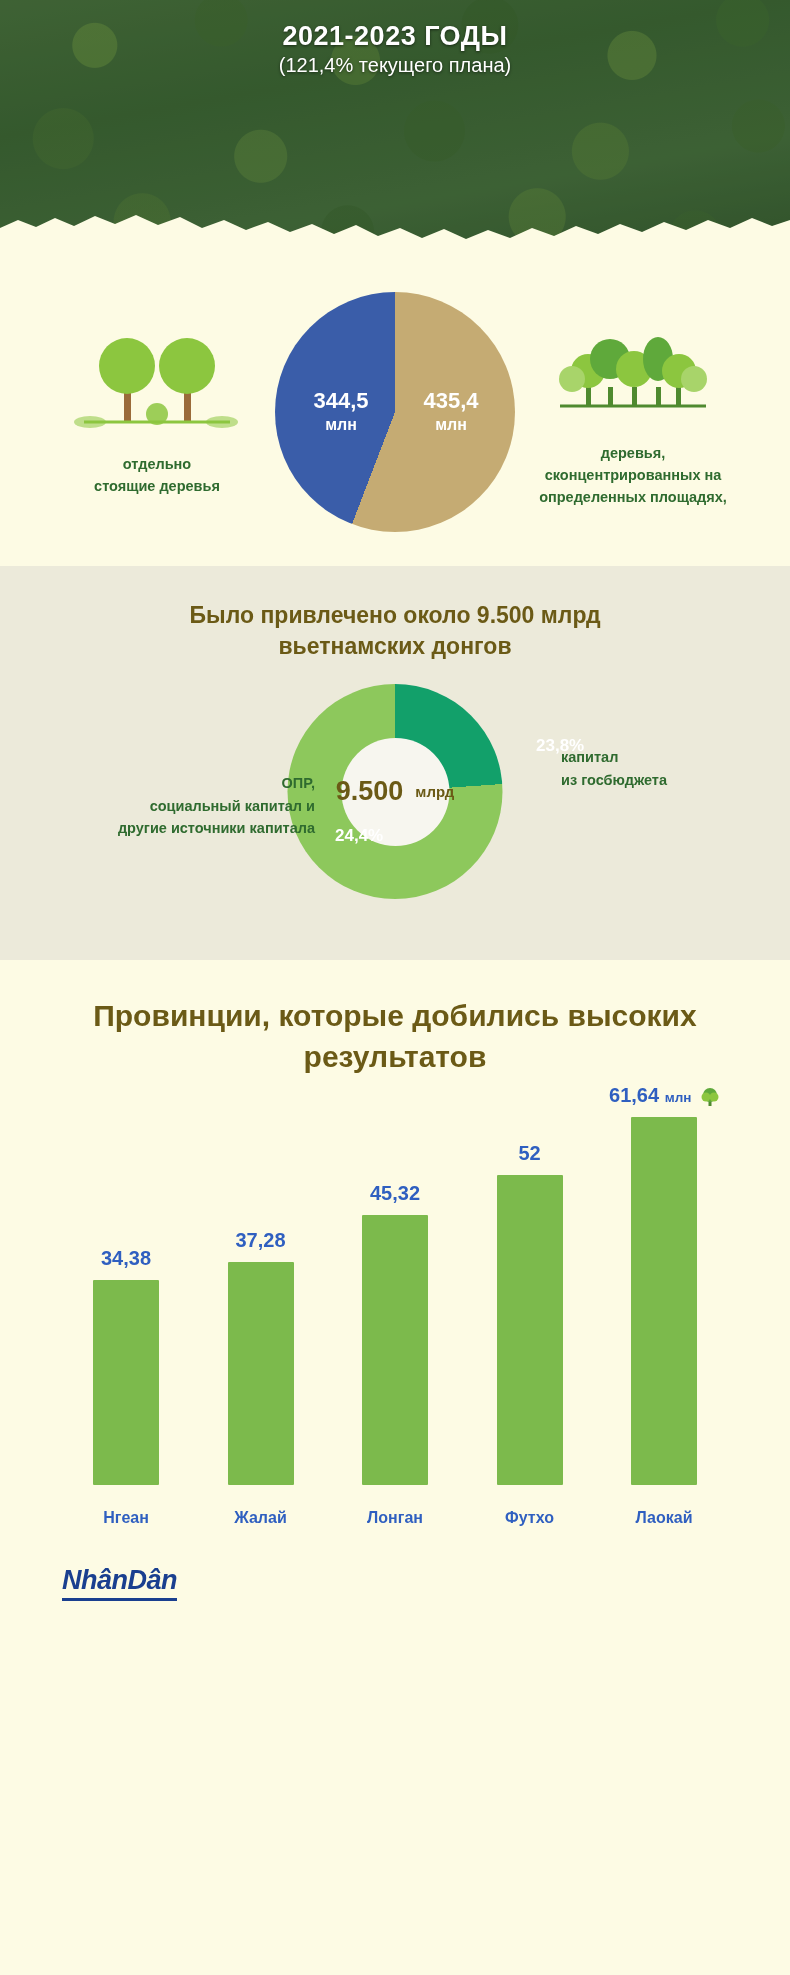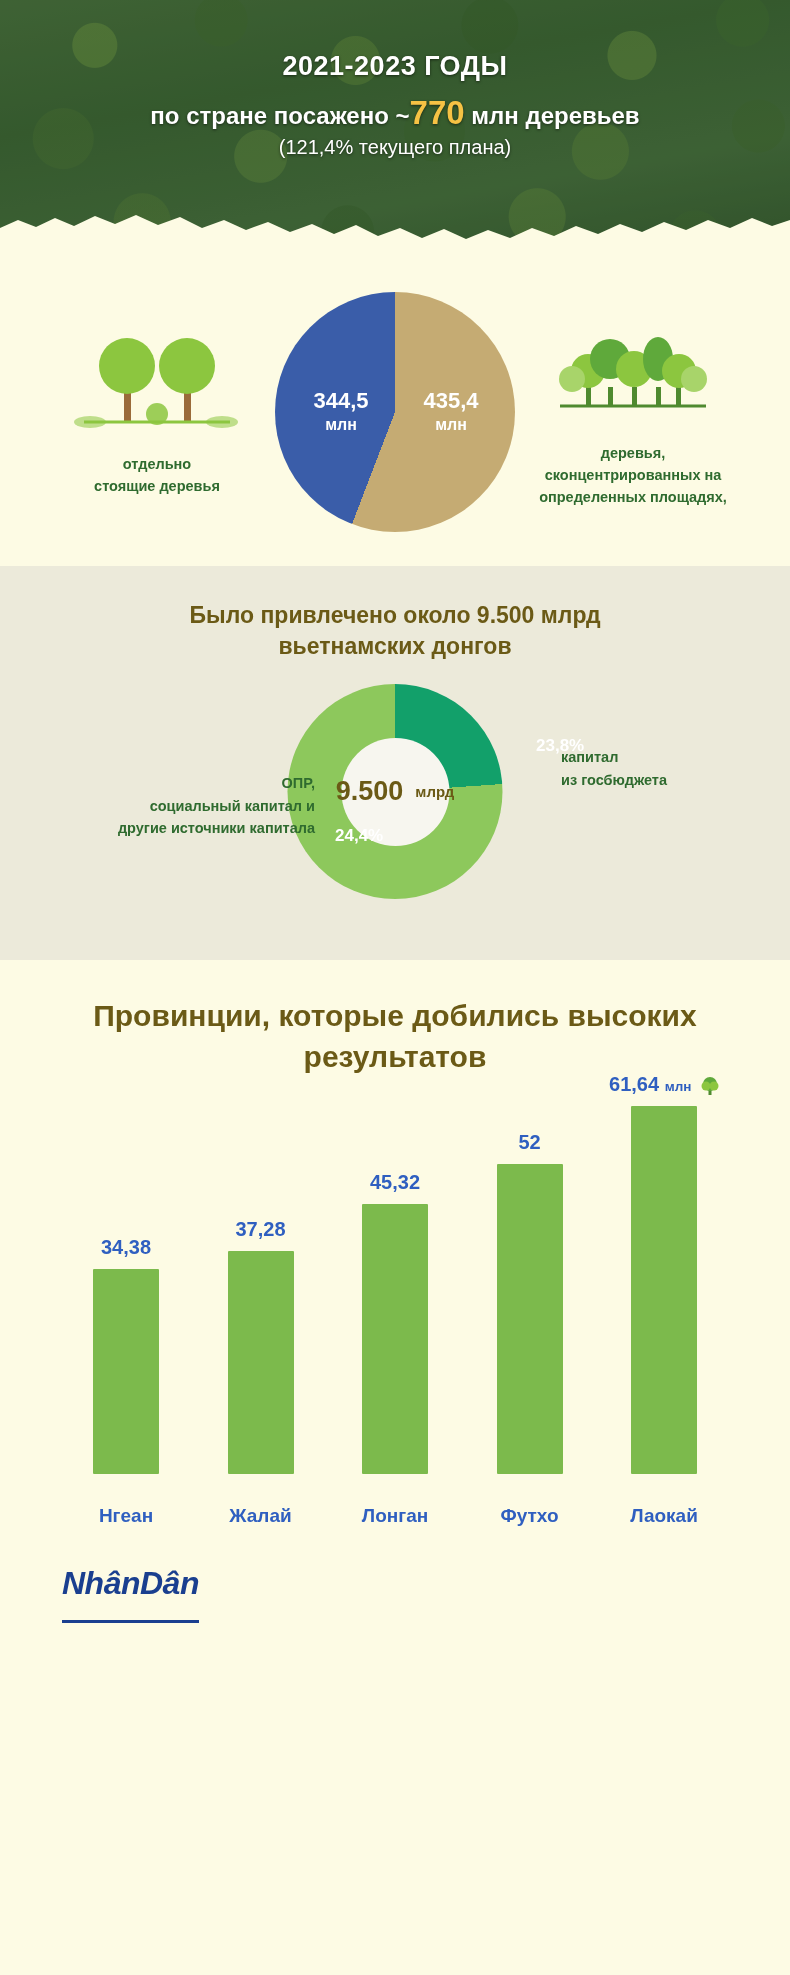--- a/index.html
+++ b/index.html
@@ -31,21 +31,21 @@
       radial-gradient(circle at 18% 88%, rgba(95,135,60,.45) 0 28px, transparent 29px),
       radial-gradient(circle at 44% 92%, rgba(60,100,45,.45) 0 26px, transparent 27px),
       radial-gradient(circle at 68% 86%, rgba(110,150,66,.45) 0 28px, transparent 29px),
       radial-gradient(circle at 88% 94%, rgba(70,110,52,.45) 0 26px, transparent 27px),
       linear-gradient(170deg, #4d7340 0%, #3f6636 35%, #4a7140 70%, #395c32 100%);
   }
   .hero-overlay { position: absolute; inset: 0; background: rgba(30,60,25,.30); }
   .hero-text {
     position: relative;
     text-align: center;
-    padding-top: 50px;
+    padding-top: 20px;
     text-shadow: 0 1px 3px rgba(0,0,0,.55);
   }
   .hero-title {
     font-size: 27px; font-weight: bold; letter-spacing: .5px;
     color: #ffffff; line-height: 1.2;
   }
   .hero-sub {
     margin-top: 10px; font-size: 24px; font-weight: bold;
     color: #ffffff; line-height: 1.25;
   }
@@ -133,44 +133,41 @@
   .bar-col { width: 112px; display: flex; flex-direction: column; align-items: center; }
   .bar-val {
     font-size: 20px; font-weight: bold; color: #2f5fc0; margin-bottom: 10px;
     white-space: nowrap;
   }
   .bar-val .unit { font-size: 13.5px; font-weight: bold; color: #2f5fc0; }
   .bar {
     width: 66px; background: #7cba4c; border-radius: 1px;
   }
   .bar-name {
-    margin-top: 31px; font-size: 19px; font-weight: bold; color: #2f5fc0;
+    margin-top: 24px; font-size: 16px; font-weight: bold; color: #2f5fc0;
   }
   .tree-badge { display: inline-block; vertical-align: middle; margin-left: 4px; }
 
   
   .footer { background: #fdfbe4; padding: 18px 0 34px 62px; }
   .logo {
-    font-size: 32px; font-weight: bold; font-style: italic;
+    font-size: 27px; font-weight: bold; font-style: italic;
     color: #1a3f8f; letter-spacing: -.5px;
-    border-bottom: 3px solid #1a3f8f; display: inline-block; padding-bottom: 18px;
+    border-bottom: 3px solid #1a3f8f; display: inline-block; padding-bottom: 2px;
   }
 </style>
 </head>
 <body>
 
 <div class="page">
 
   <div class="hero">
     <div class="hero-overlay"></div>
     <div class="hero-text">
       <div class="hero-title">2021-2023 ГОДЫ</div>
-      <div class="hero-sub">
-        <span>по стране посажено ~</span><span class="big">770</span><span> млн деревьев</span>
-      </div>
       <div class="hero-note">(121,4%  текущего плана)</div>
     </div>
     <svg class="torn" viewBox="0 0 790 60" preserveAspectRatio="none">
       <path fill="#fdfbe4" d="M0,34 L18,26 L36,33 L55,24 L74,32 L95,22 L115,30 L136,21 L158,31 L180,23 L202,34 L224,26 L246,36 L268,28 L290,38 L312,30 L334,40 L356,31 L378,42 L400,34 L422,44 L444,35 L466,45 L488,36 L510,44 L532,34 L554,42 L576,32 L598,40 L620,30 L642,38 L664,28 L686,36 L708,26 L730,34 L752,24 L772,32 L790,26 L790,60 L0,60 Z"></path>
     </svg>
   </div>
 
   <div class="sec-pie">
     <div class="pie-row">
 

